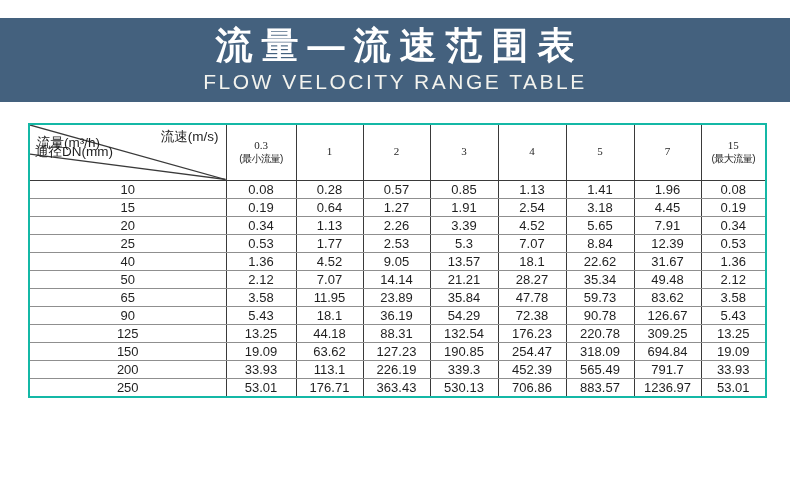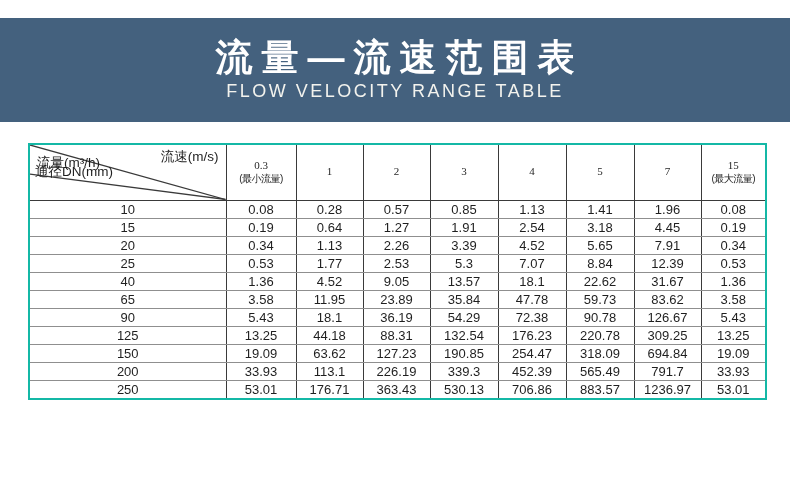--- a/index.html
+++ b/index.html
@@ -2,29 +2,29 @@
 <html><head>
 <meta charset="utf-8">
 <style>
   html, body { margin:0; padding:0; }
   body {
     width:790px; height:486px; background:#ffffff; overflow:hidden;
     font-family:"Liberation Sans","DejaVu Sans",sans-serif; color:#1f1f1f;
   }
   
   .banner {
-    margin-top:18px; height:104px; width:100%;
+    margin-top:18px; height:84px; width:100%;
     display:flex; flex-direction:column; align-items:center; justify-content:center;
   }
   .banner-zh {
     color:#ffffff; font-size:37px; font-weight:bold;
     letter-spacing:9px; padding-left:9px; line-height:1.1;
   }
   .banner-en {
-    color:#f3f3ee; font-size:18px; letter-spacing:2.5px; margin-top:3px;
+    color:#f3f3ee; font-size:21px; letter-spacing:2.5px; margin-top:3px;
   }
   
   table.flow-table {
     border-collapse:collapse; table-layout:fixed;
     width:737px; margin:21px 0 0 28px;
     border:2px solid #14b8a6;
   }
   col.c-diag { width:197px; }
   col.c-min  { width:70px; }
   col.c-v1, col.c-v2, col.c-v7 { width:67px; }
@@ -171,20 +171,31 @@
   <td class="val">1.36</td>
           <td class="val">4.52</td>
           <td class="val">9.05</td>
           <td class="val">13.57</td>
           <td class="val">18.1</td>
           <td class="val">22.62</td>
           <td class="val">31.67</td>
           <td class="val">1.36</td>
         </tr>
         <tr>
+    <td class="dn">50</td>
+  <td class="val">2.12</td>
+          <td class="val">7.07</td>
+          <td class="val">14.14</td>
+          <td class="val">21.21</td>
+          <td class="val">28.27</td>
+          <td class="val">35.34</td>
+          <td class="val">49.48</td>
+          <td class="val">2.12</td>
+        </tr>
+        <tr>
     <td class="dn">65</td>
   <td class="val">3.58</td>
           <td class="val">11.95</td>
           <td class="val">23.89</td>
           <td class="val">35.84</td>
           <td class="val">47.78</td>
           <td class="val">59.73</td>
           <td class="val">83.62</td>
           <td class="val">3.58</td>
         </tr>

